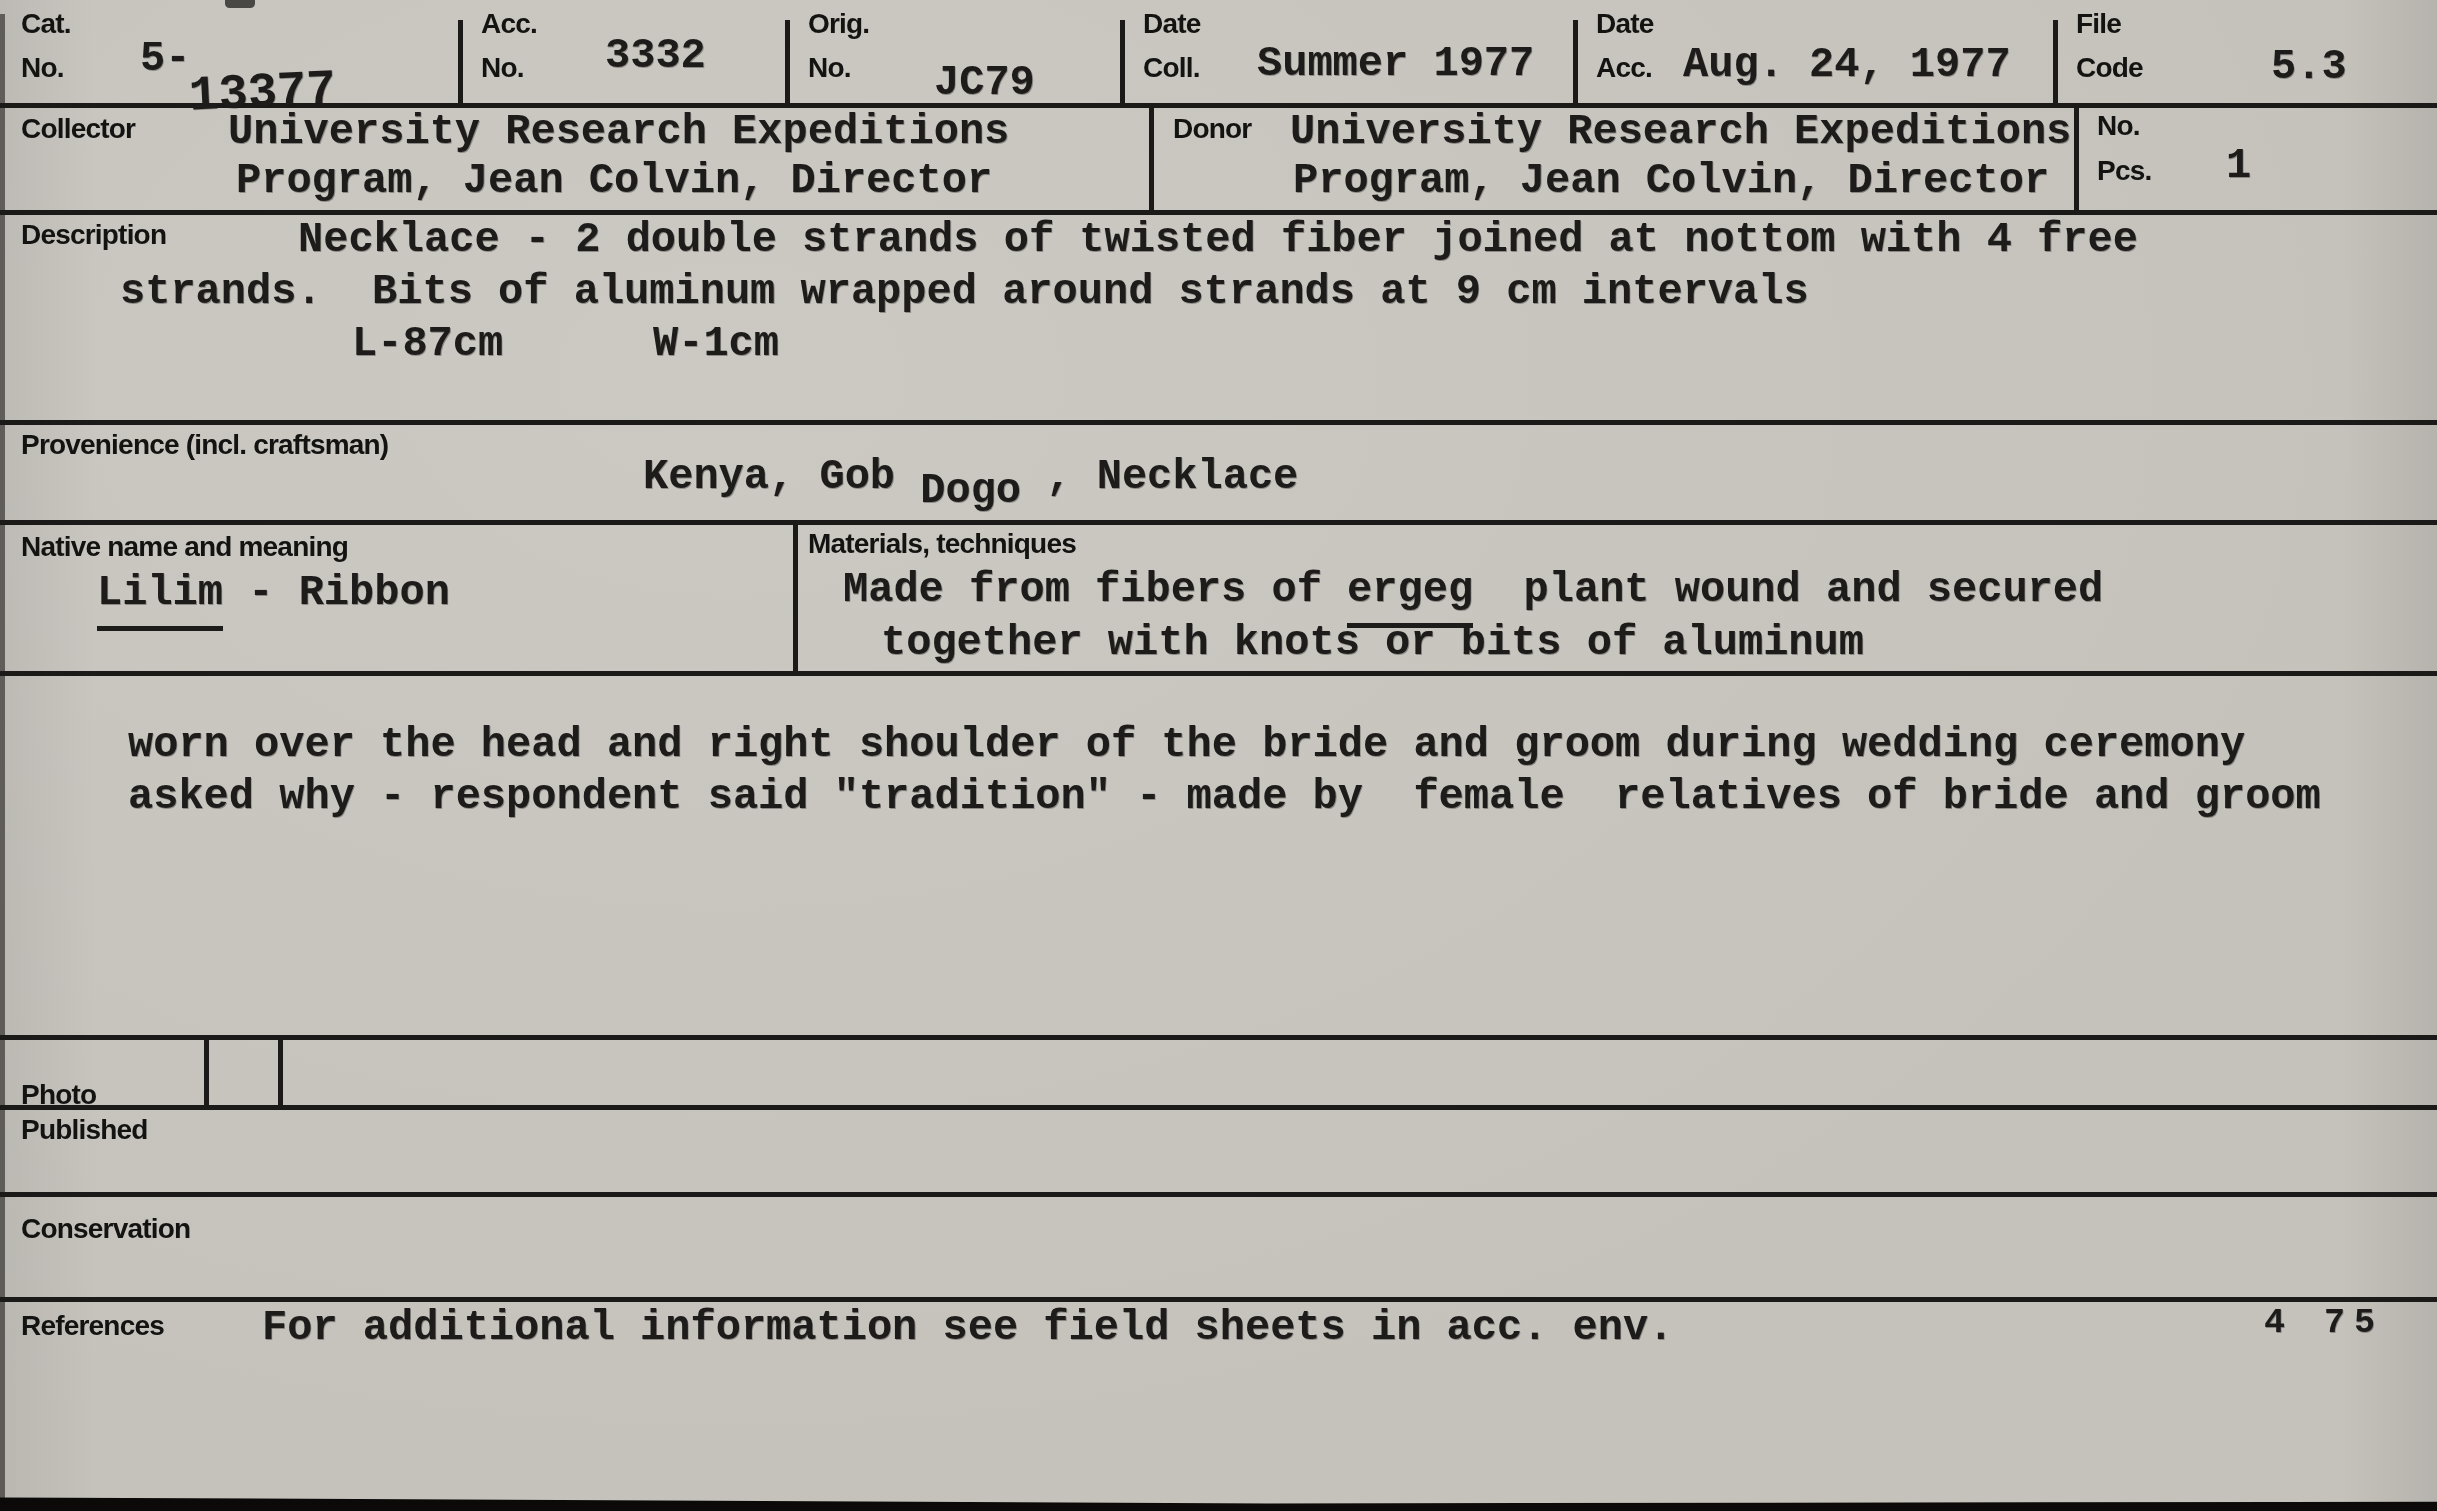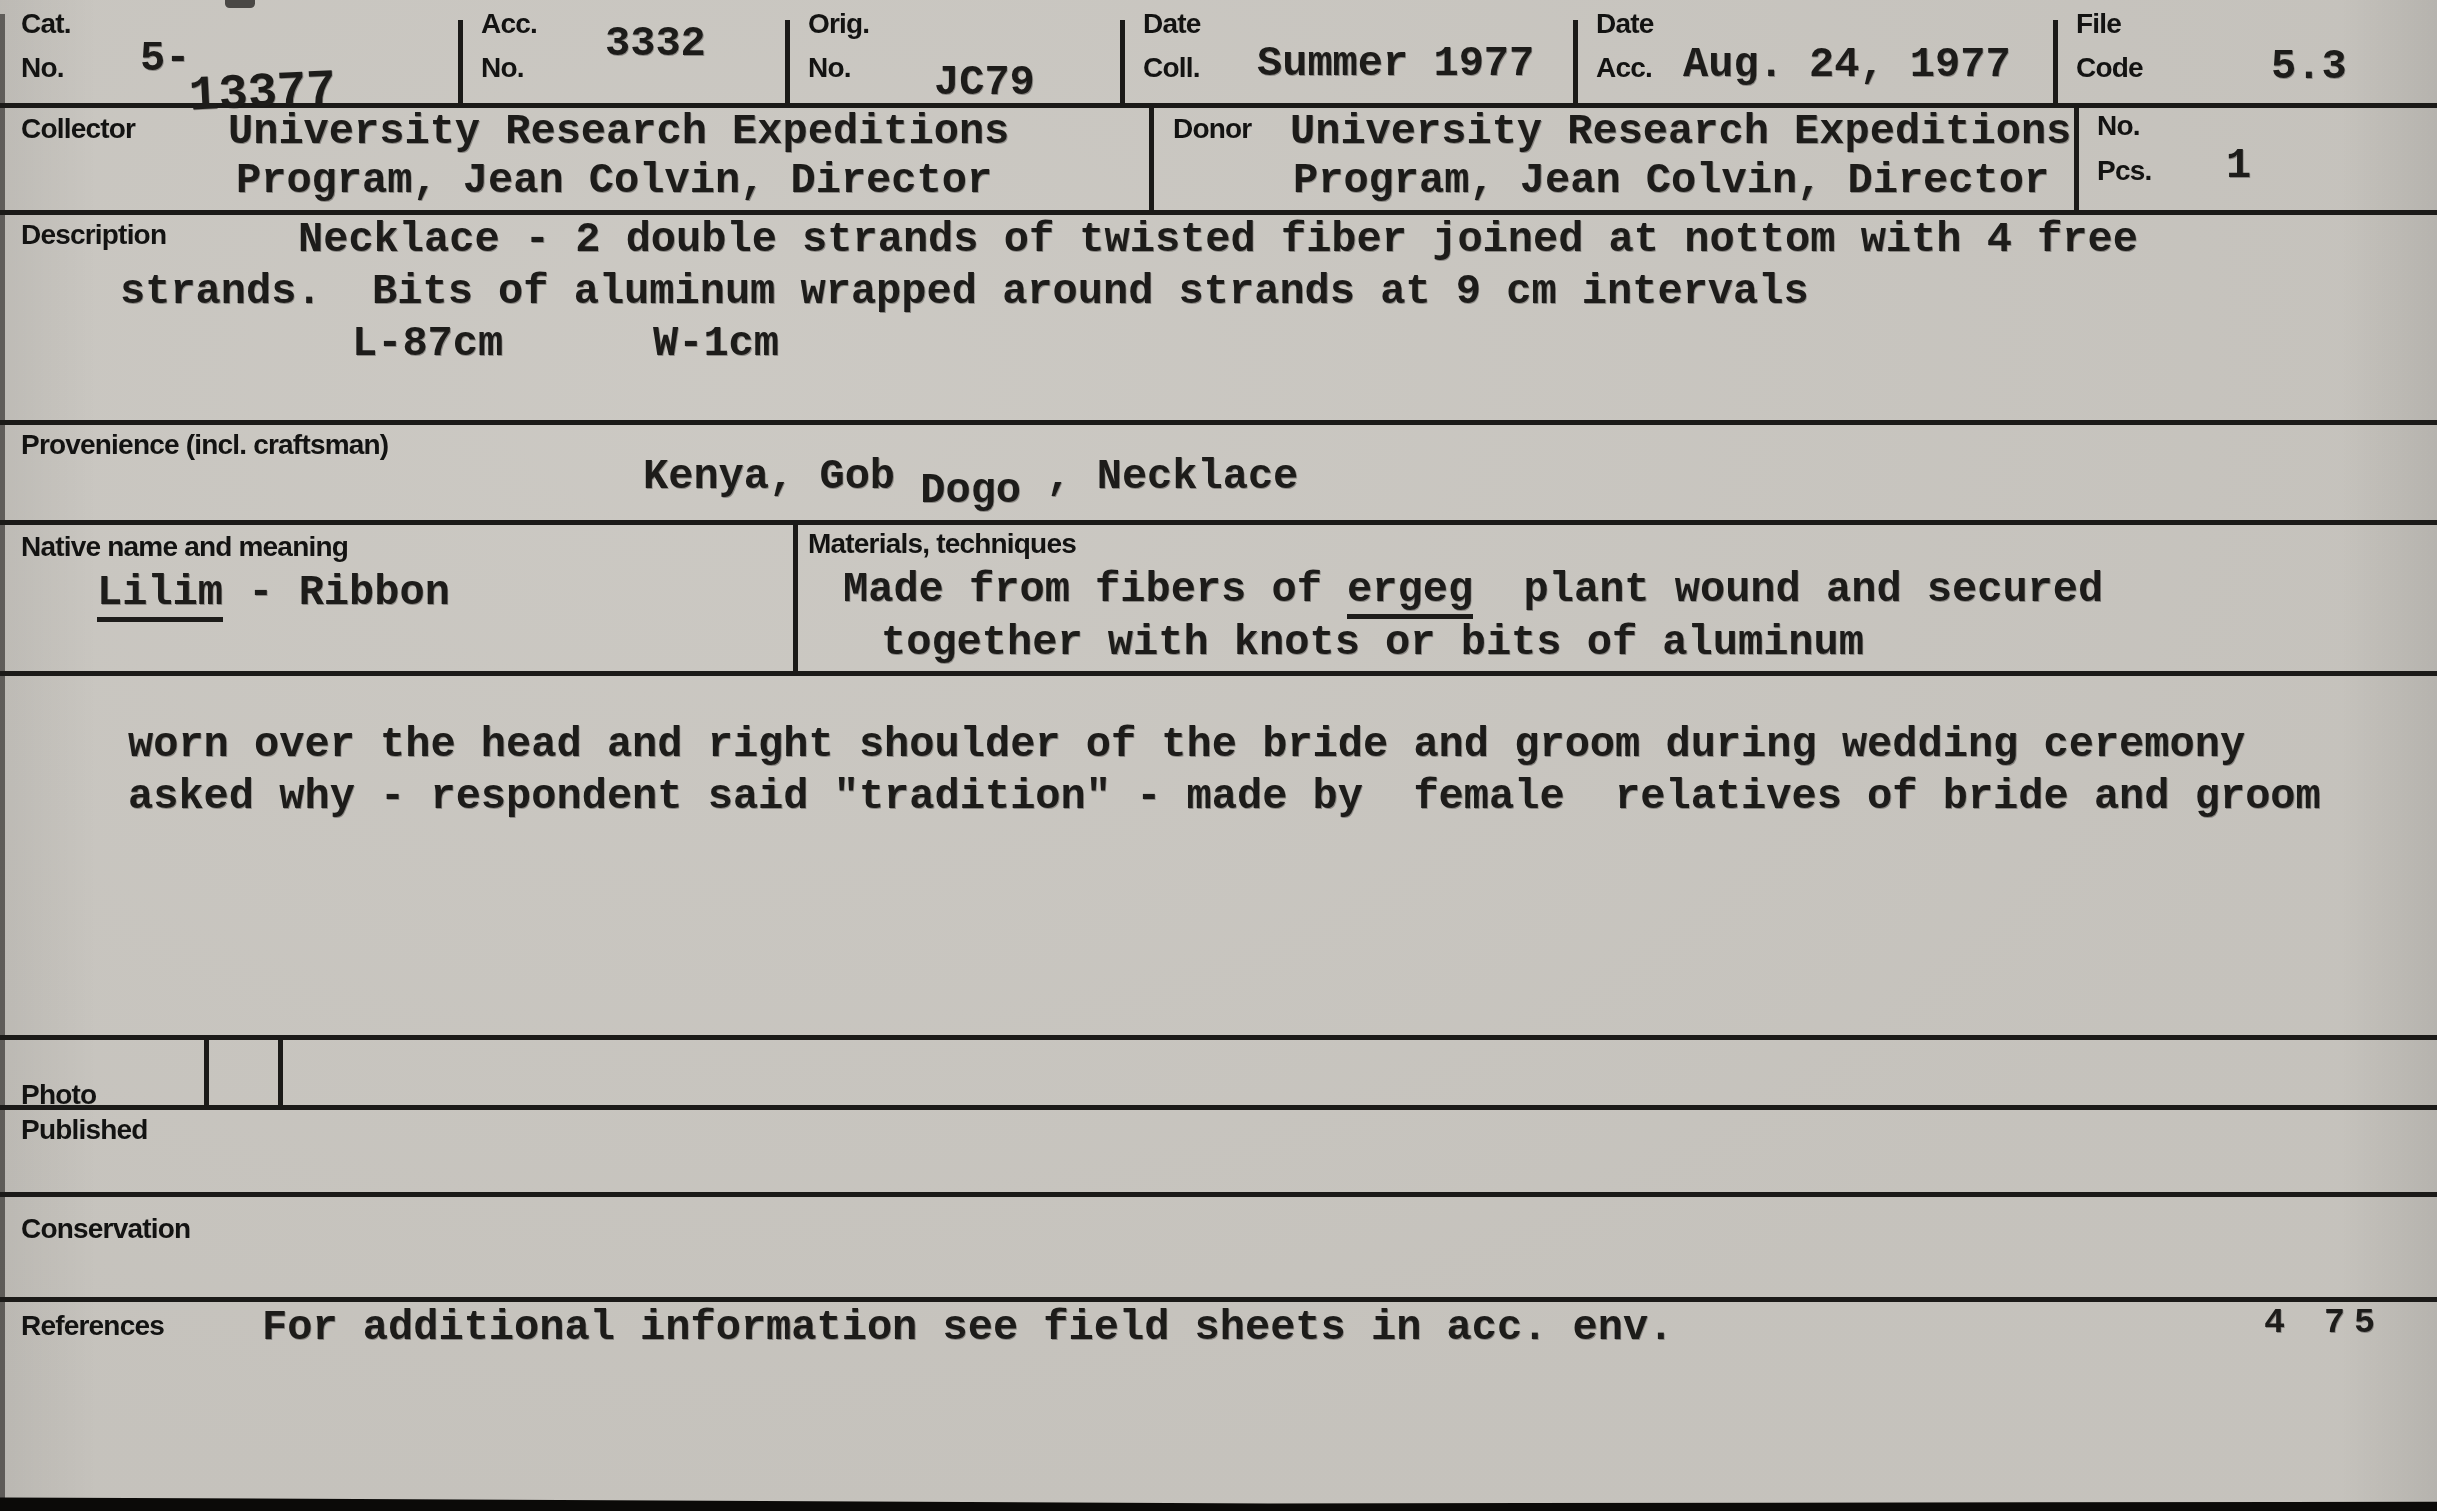--- a/index.html
+++ b/index.html
@@ -9,21 +9,21 @@
            radial-gradient(ellipse at 30% 25%, rgba(255,255,255,0.05), rgba(0,0,0,0.02) 70%),
            #c9c6c0;
          font-family:"Liberation Sans", sans-serif;}
   .hline{position:absolute;left:0;width:2438px;height:5.3px;background:#1b1a18;}
   .vline{position:absolute;width:4.6px;background:#1b1a18;}
   .plabel{position:absolute;font-family:"Liberation Sans", sans-serif;font-weight:700;
           font-size:28px;letter-spacing:-0.8px;color:#131312;white-space:pre;}
   .typed{position:absolute;font-family:"Liberation Mono","DejaVu Sans Mono",monospace;
          font-weight:700;font-size:42px;color:#1d1c1a;white-space:pre;
          text-shadow:0.8px 0.8px 0 rgba(25,24,22,0.35);}
-  .typed .u{border-bottom:5.3px solid #1d1c1a;padding-bottom:0;}
+  .typed .u{border-bottom:5.3px solid #1d1c1a;padding-bottom:9px;}
   .typed .drop{position:relative;top:13.7px;font-family:Liberation Mono, monospace;}
   .big{font-size:49px;}
   .small{font-size:35px;}
   .leftedge{position:absolute;left:0;top:13.7px;width:5.3px;height:1484px;background:rgba(18,17,15,0.55);}
   .bottomband{position:absolute;left:0;top:1491px;width:2438px;height:20px;background:#0b0a08;
               clip-path:polygon(0 32%, 52% 62%, 100% 54%, 100% 100%, 0 100%);}
   .smudge{position:absolute;left:225px;top:0;width:30px;height:7.6px;background:rgba(20,19,17,0.7);border-radius:0 0 4.6px 4.6px;}
 </style>
 </head>
 <body>
@@ -58,21 +58,21 @@
   <div class="vline" style="left:204px;top:1036px;height:70px"></div>
   <div class="vline" style="left:278px;top:1036px;height:70px"></div>
 
   <div class="plabel" style="left:21px;top:7.6px">Cat.</div>
   <div class="plabel" style="left:21px;top:52px">No.</div>
   <div class="typed" style="left:140px;top:35px">5-</div>
   <div class="typed big" style="left:189px;top:65px;transform:rotate(-3deg)">13377</div>
 
   <div class="plabel" style="left:481px;top:7.6px">Acc.</div>
   <div class="plabel" style="left:481px;top:52px">No.</div>
-  <div class="typed" style="left:605px;top:20px">3332</div>
+  <div class="typed" style="left:605px;top:32px">3332</div>
 
   <div class="plabel" style="left:808px;top:7.6px">Orig.</div>
   <div class="plabel" style="left:808px;top:52px">No.</div>
   <div class="typed" style="left:934px;top:59px">JC79</div>
 
   <div class="plabel" style="left:1143px;top:7.6px">Date</div>
   <div class="plabel" style="left:1143px;top:52px">Coll.</div>
   <div class="typed" style="left:1257px;top:40px">Summer 1977</div>
 
   <div class="plabel" style="left:1596px;top:7.6px">Date</div>

